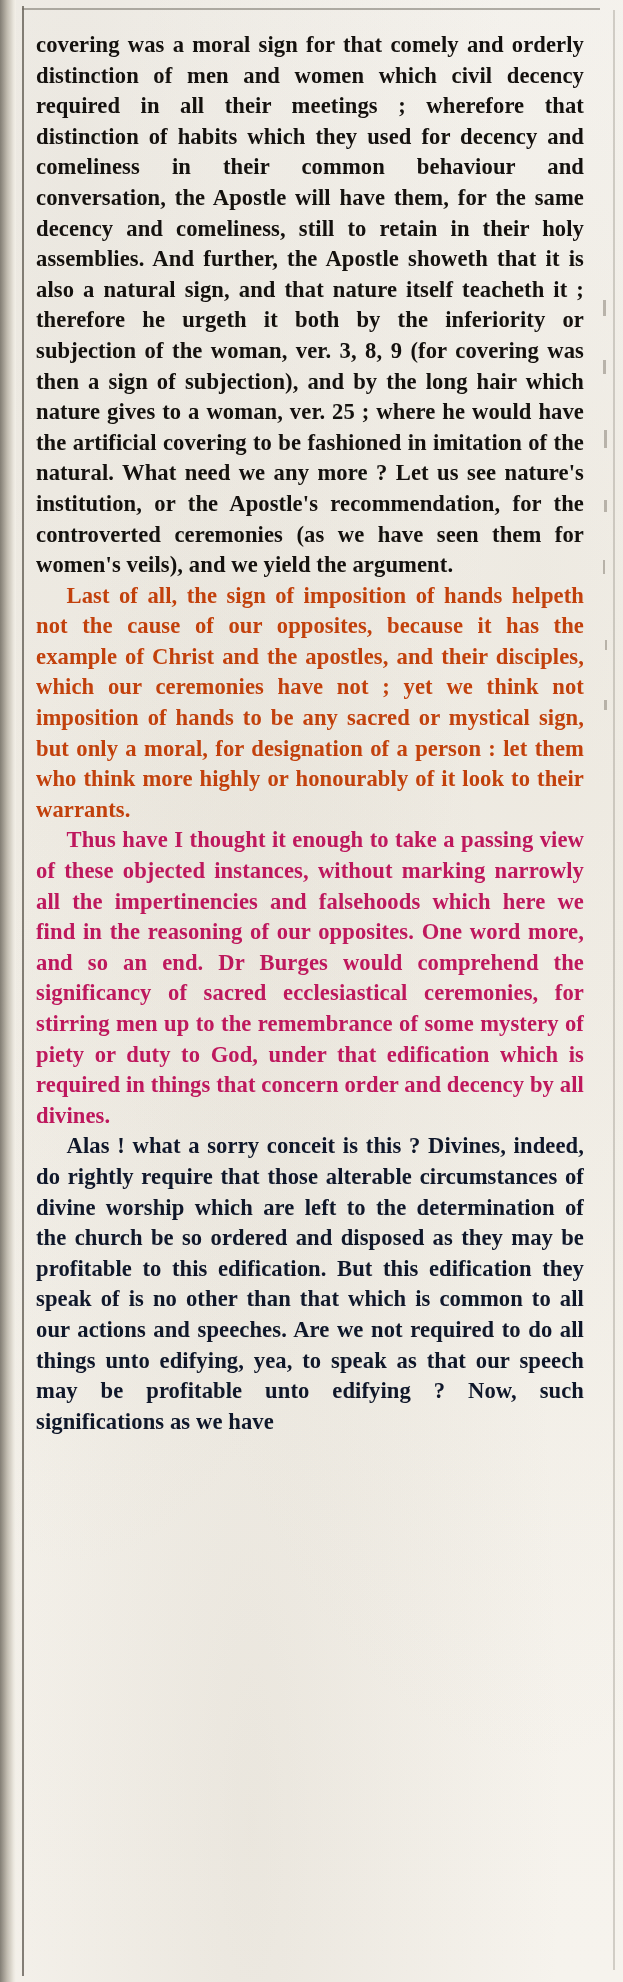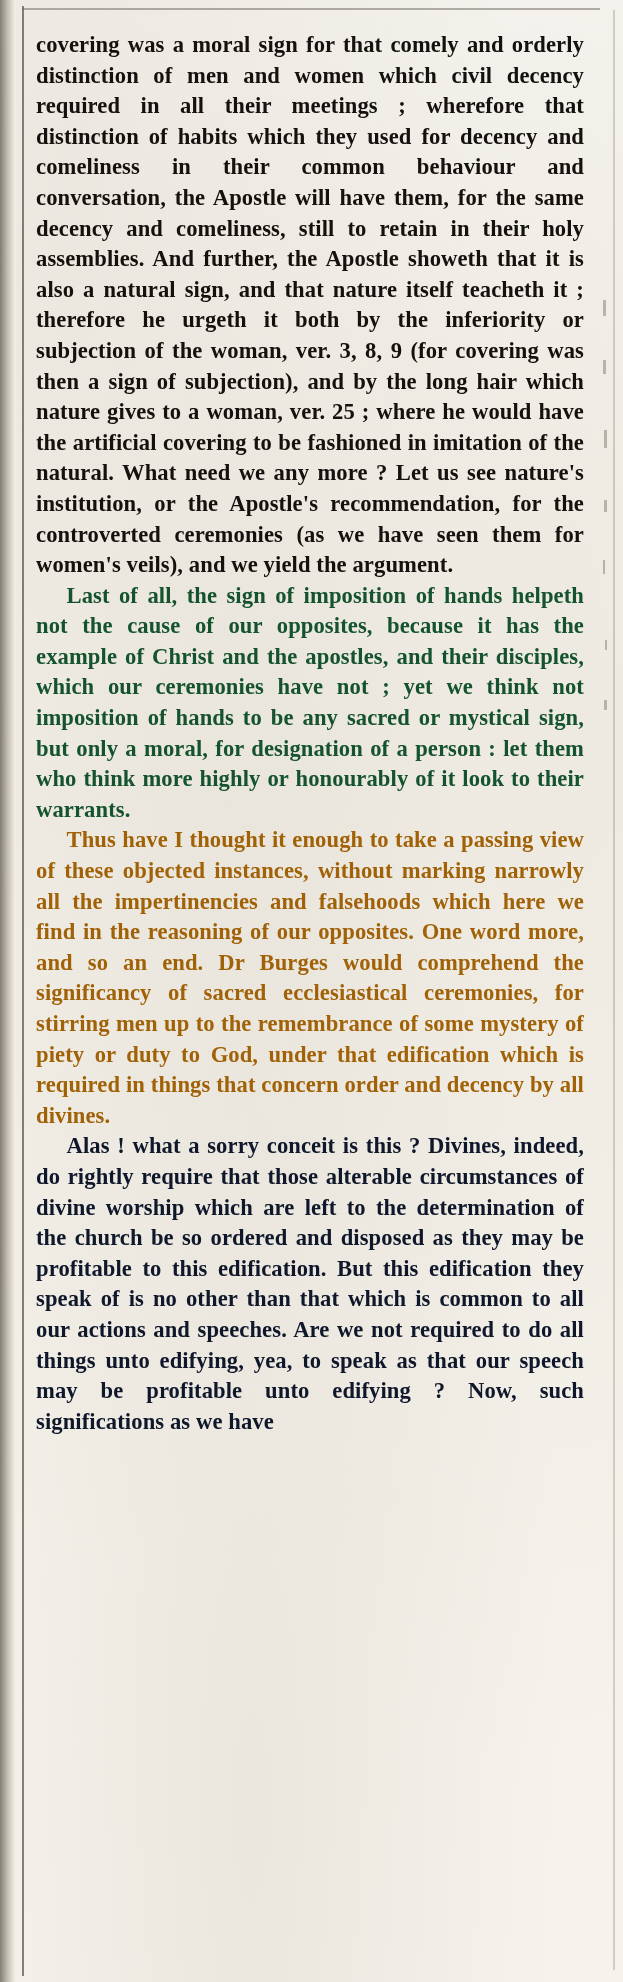--- a/index.html
+++ b/index.html
@@ -94,22 +94,22 @@
   }
   #column p {
     margin: 0;
     text-indent: 0;
   }
   #column p.indent {
     text-indent: 1.35em;
   }
   
   .p1 { color: #14110e; }
-  .p2 { color: #14532d; }
-  .p3 { color: #a16207; }
+  .p2 { color: #c2410c; }
+  .p3 { color: #be185d; }
   .p4 { color: #0f172a; }
 </style>
 </head>
 <body>
 
 <div id="page">
 
   <div class="gutter-left"></div>
   <div class="rule-left"></div>
   <div class="rule-top"></div>

